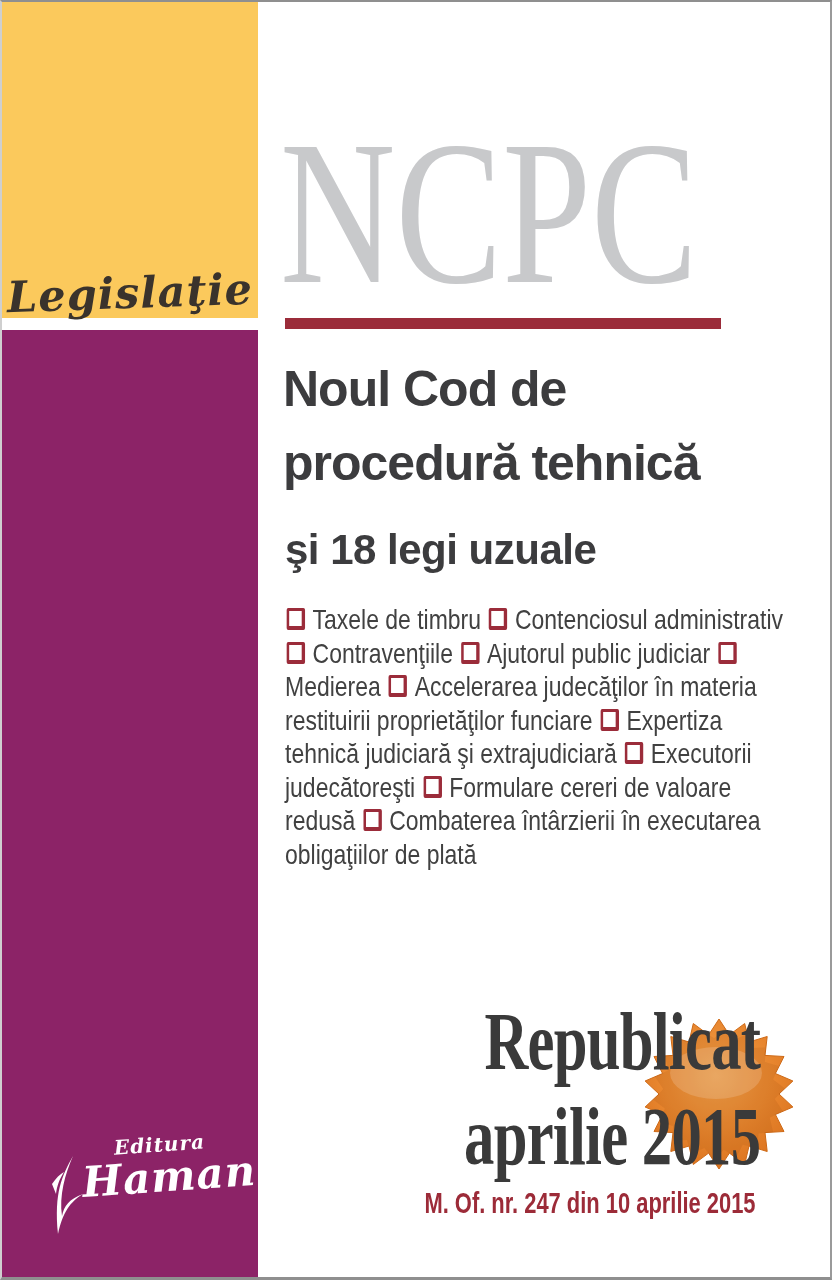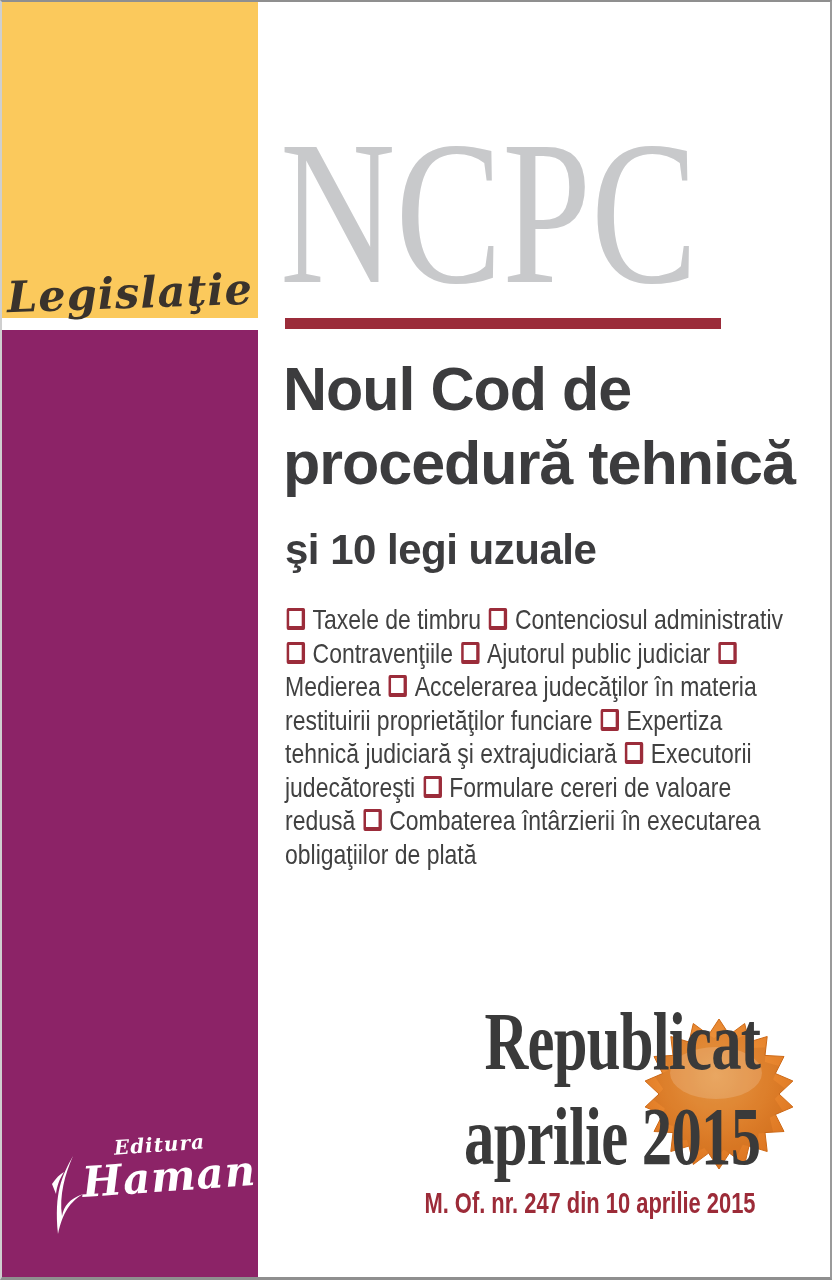--- a/index.html
+++ b/index.html
@@ -26,21 +26,21 @@
   .logo-hamangiu{display:block;font-size:42px;font-weight:bold;letter-spacing:1px;margin-top:-4px;}
   
   .acronym{
     position:absolute;left:278px;top:108px;
     font-family:"Liberation Serif",serif;font-size:205px;line-height:1;
     color:#C8C9CB;white-space:nowrap;transform:scaleX(0.78);transform-origin:left top;
   }
   .red-bar{position:absolute;left:283px;top:316px;width:436px;height:11px;background:#9B2C3A;}
   .title{
     position:absolute;left:281px;top:350px;margin:0;
-    font-size:61px;line-height:74px;font-weight:bold;color:#3C3C3E;letter-spacing:-1px;
+    font-size:50px;line-height:74px;font-weight:bold;color:#3C3C3E;letter-spacing:-1px;
   }
   .subtitle{
     position:absolute;left:283px;top:524px;
     font-size:42px;font-weight:bold;color:#3C3C3E;letter-spacing:-0.5px;
   }
   .topics{
     position:absolute;left:283px;top:601px;width:612px;margin:0;
     font-size:27.5px;line-height:33.5px;color:#414141;
     transform:scaleX(0.835);transform-origin:left top;
   }
@@ -83,21 +83,21 @@
       </div>
     </div>
   </div>
 
   <div class="acronym">NCPC</div>
 
   <div class="red-bar"></div>
 
   <h1 class="title"><span>Noul Cod de</span><br><span>procedură tehnică</span></h1>
 
-  <div class="subtitle">şi 10 legi uzuale</div>
+  <div class="subtitle">şi 18 legi uzuale</div>
 
   <p class="topics" id="topics"><span class="topic-square"></span><span>Taxele de timbru </span><span class="topic-square"></span><span>Contenciosul administrativ </span><span class="topic-square"></span><span>Contravenţiile </span><span class="topic-square"></span><span>Ajutorul public judiciar </span><span class="topic-square"></span><span>Medierea </span><span class="topic-square"></span><span>Accelerarea judecăţilor în materia restituirii proprietăţilor funciare </span><span class="topic-square"></span><span>Expertiza tehnică judiciară şi extrajudiciară </span><span class="topic-square"></span><span>Executorii judecătoreşti </span><span class="topic-square"></span><span>Formulare cereri de valoare redusă </span><span class="topic-square"></span><span>Combaterea întârzierii în executarea obligaţiilor de plată</span></p>
 
   <svg class="starburst" id="starburst" width="154" height="154" viewBox="0 0 154 154">
     <defs>
       <radialGradient id="starGrad" cx="48%" cy="38%" r="70%">
         <stop offset="0%" stop-color="#F2A24C"></stop>
         <stop offset="55%" stop-color="#E8862E"></stop>
         <stop offset="100%" stop-color="#D86F1C"></stop>
       </radialGradient>

